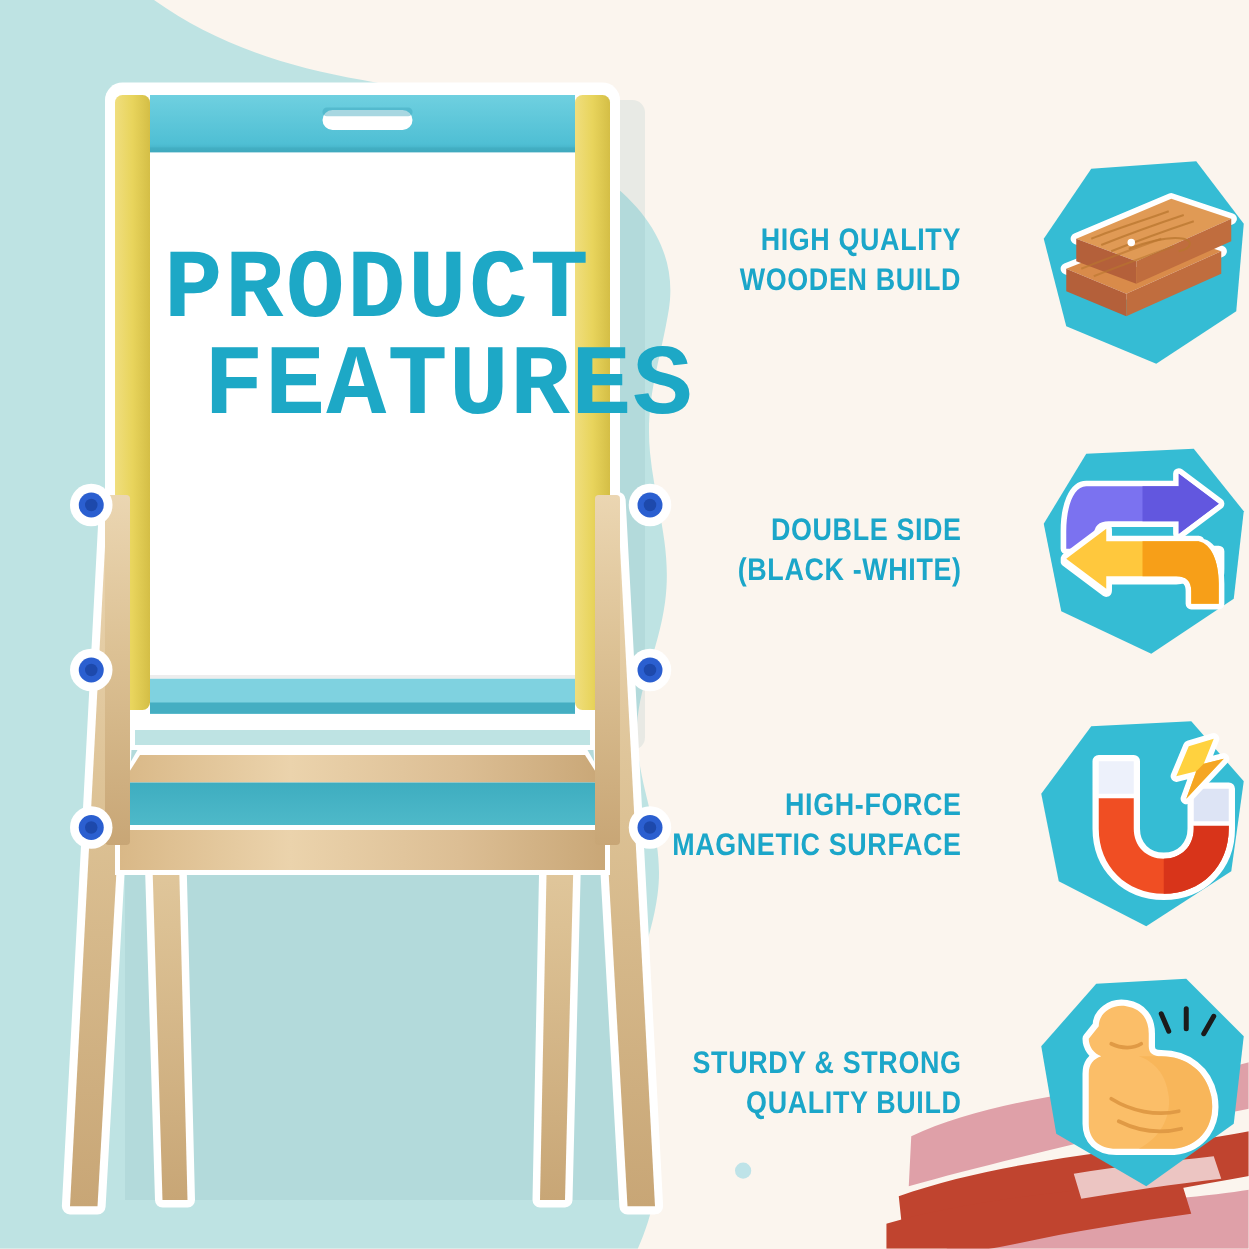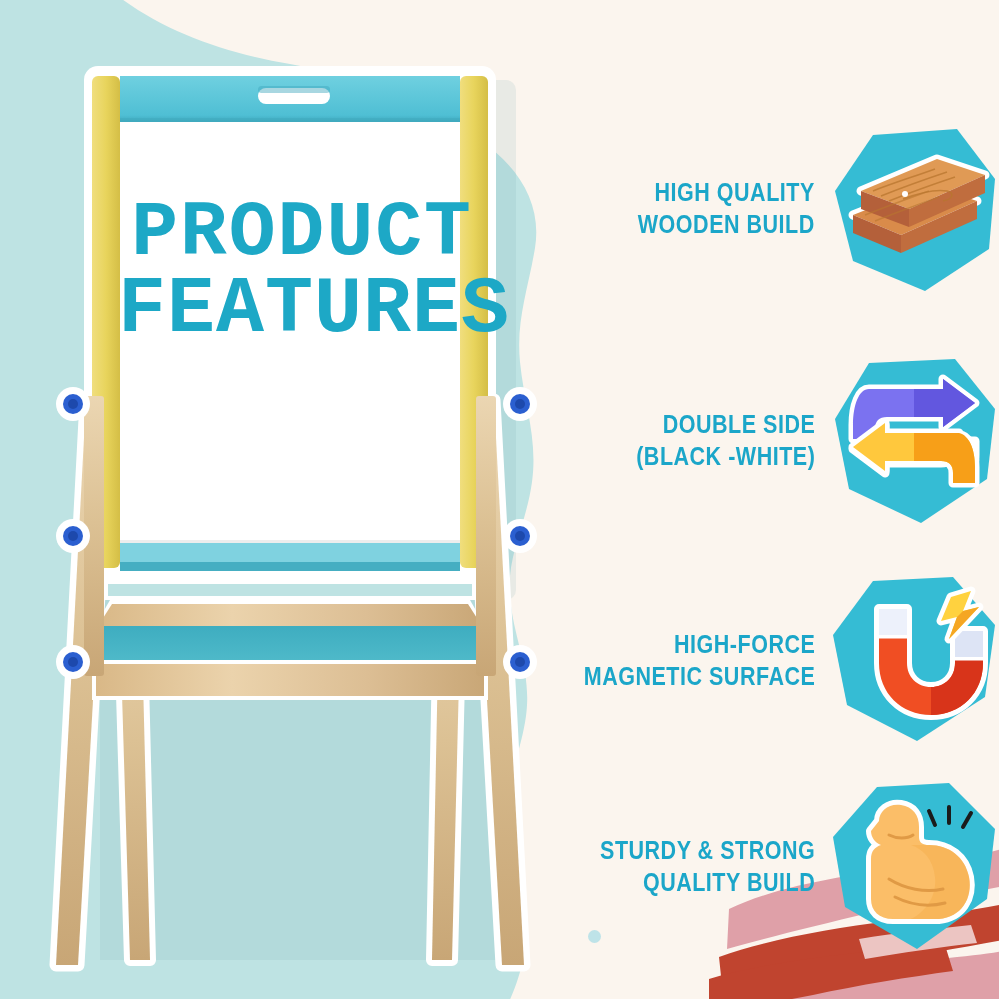--- a/index.html
+++ b/index.html
@@ -47,20 +47,21 @@
     width: 424px; height: 999px;
   }
   .feature {
     position: absolute;
     left: 0;
     width: 424px;
     height: 200px;
     display: flex;
     align-items: center;
     justify-content: flex-end;
+    gap: 46px;
   }
   .feature-text {
     text-align: right;
     color: #1BA6C9;
     font-family: "Liberation Sans Narrow", "Liberation Sans", sans-serif;
     font-weight: 700;
     font-size: 25px;
     line-height: 1.28;
     letter-spacing: 0.6px;
     text-transform: uppercase;
@@ -88,21 +89,21 @@
     color: #1DA8C6;
     font-family: Liberation Mono, monospace;
     font-weight: 700;
     font-size: 78px;
     line-height: 0.98;
     letter-spacing: 1px;
     text-transform: uppercase;
   }
   .board-title .ln { display: block; }
   .board-title .ln.l1 { font-size: 78px; letter-spacing: 2px; }
-  .board-title .ln.l2 { font-size: 80px; letter-spacing: 1px; }
+  .board-title .ln.l2 { font-size: 80px; letter-spacing: 1px; margin-left: 45px; }
 </style>
 </head>
 <body>
 
 <div id="stage">
 
   <div class="bg-layer">
 
     <svg class="bg-mint" viewBox="0 0 600 1030">
       <path d="M0,0 L150,0 C200,40 260,62 330,74 C400,86 460,110 520,150

